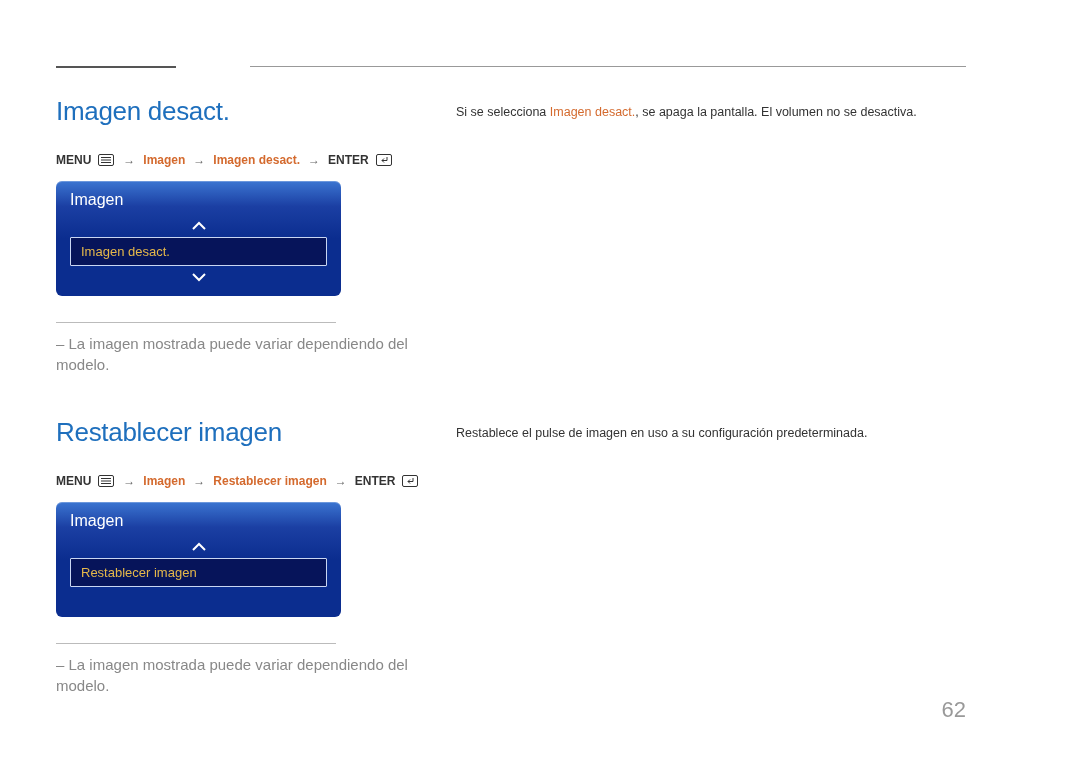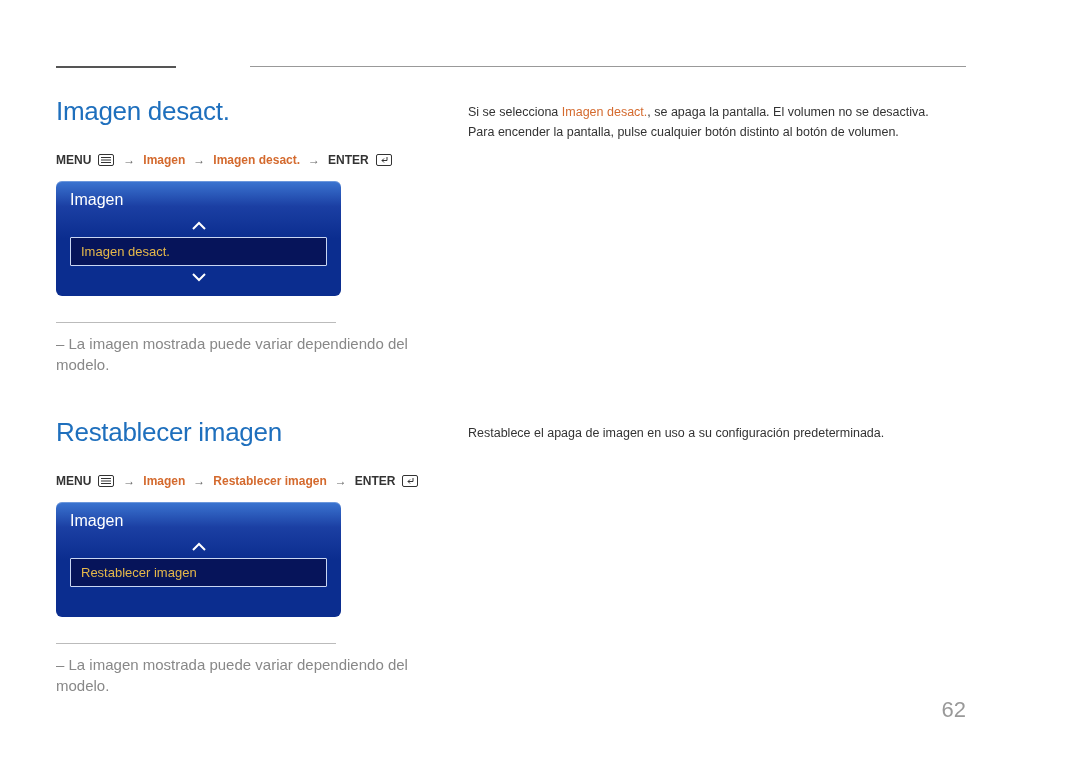--- a/index.html
+++ b/index.html
@@ -43,21 +43,20 @@
     width: 400px;
     flex: 0 0 400px;
     padding-right: 10px;
   }
   .right-col {
     flex: 1;
     padding-top: 6px;
     font-size: 12.5px;
     line-height: 1.6;
     color: #333;
-    margin-left: 12px;
   }
   .heading {
     font-size: 26px;
     font-weight: 400;
     color: #1e6fbd;
     margin-bottom: 26px;
     letter-spacing: -0.3px;
   }
   .breadcrumb {
     font-size: 12px;
@@ -195,21 +194,20 @@
         </div>
 
         <div class="note-divider"></div>
         <div class="note">La imagen mostrada puede variar dependiendo del modelo.</div>
       </div>
 
       <div class="right-col">
         <p>
           <span>Si se selecciona </span><span class="orange">Imagen desact.</span><span>, se apaga la pantalla. El volumen no se desactiva.</span>
         </p>
-        <p>Para encender la pantalla, pulse cualquier botón distinto al botón de volumen.</p>
       </div>
     </div>
 
     <div class="section">
       <div class="left-col">
         <h2 class="heading">Restablecer imagen</h2>
 
         <div class="breadcrumb">
           <span>MENU</span>
           <span class="bc-icon">
@@ -251,20 +249,20 @@
                 </svg>
             </span>
           </div>
         </div>
 
         <div class="note-divider"></div>
         <div class="note">La imagen mostrada puede variar dependiendo del modelo.</div>
       </div>
 
       <div class="right-col">
-        <p>Restablece el apaga de imagen en uso a su configuración predeterminada.</p>
+        <p>Restablece el pulse de imagen en uso a su configuración predeterminada.</p>
       </div>
     </div>
 
   </div>
 
   <div class="page-number">62</div>
 </div>
 
 </body></html>

